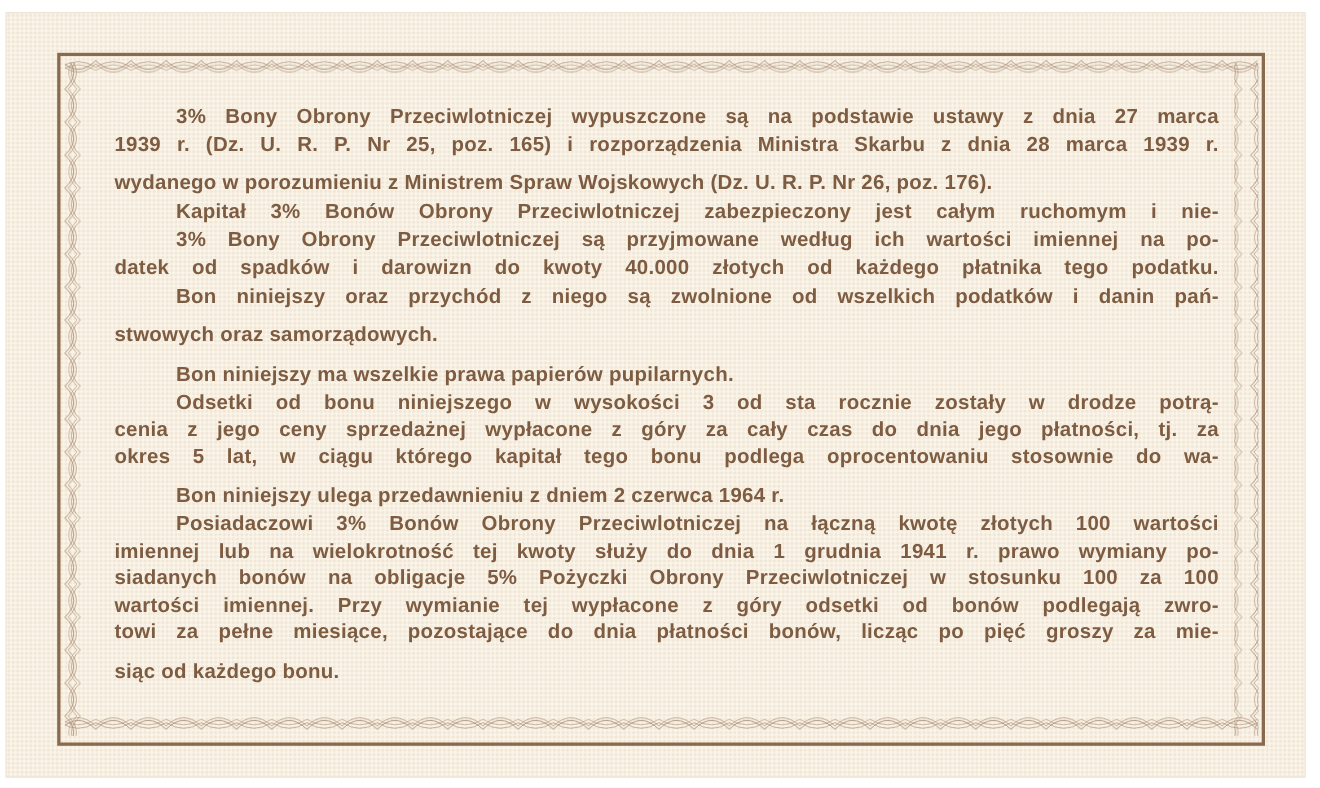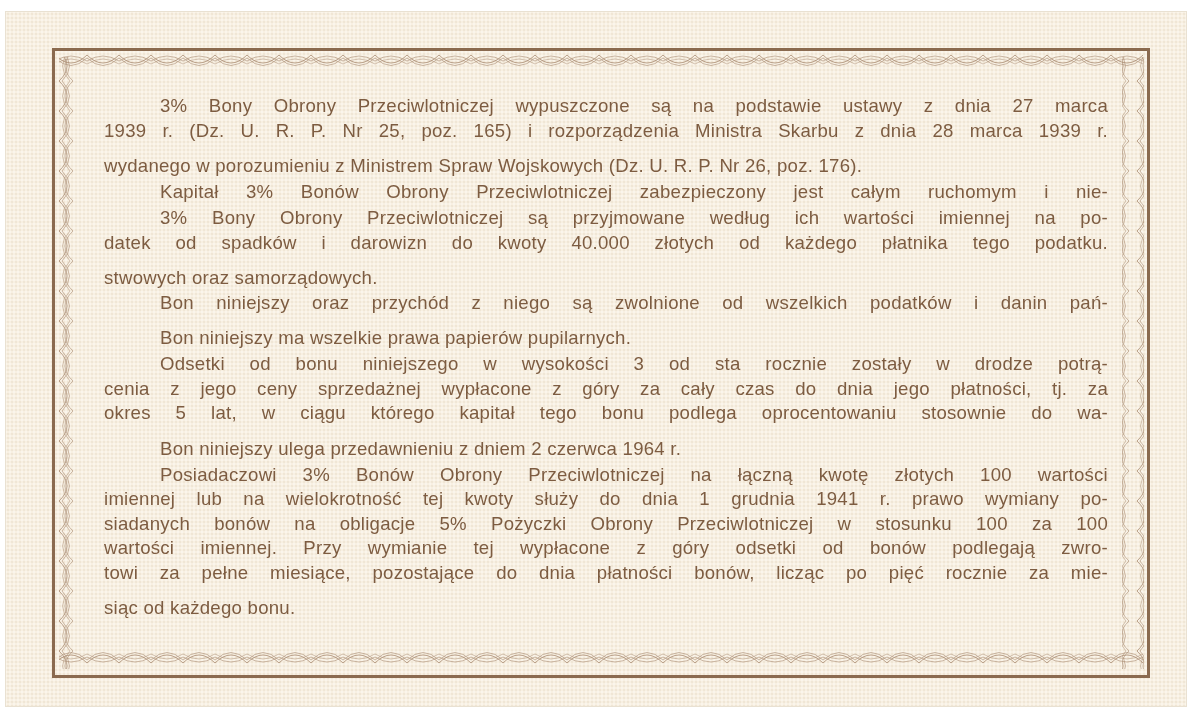--- a/index.html
+++ b/index.html
@@ -9,20 +9,21 @@
   }
   .paper {
     position:absolute; left:6px; top:12px; width:1180px; height:694px;
     background:#f8f0e2;
     background-image:
       radial-gradient(rgba(160,140,110,0.10) 1px, transparent 1.3px),
       radial-gradient(rgba(255,255,255,0.35) 1px, transparent 1.3px);
     background-size:4px 4px, 4px 4px;
     background-position:0 0, 2px 2px;
     box-shadow: 0 0 0 1px #e9e1d2;
+    font-weight: bold;
   }
   .frame {
     position:absolute; left:46px; top:36px; width:1098px; height:630px;
     border:3px solid #8a6a4f; box-sizing:border-box;
   }
   .guilloche {
     position:absolute; left:0; top:0; width:100%; height:100%; pointer-events:none;
   }
   .text-block {
     position:absolute; left:98px; top:82px; width:1004px;
@@ -73,36 +74,36 @@
       <span class="line last">wydanego w porozumieniu z Ministrem Spraw Wojskowych (Dz. U. R. P. Nr 26, poz. 176).</span>
     </p>
     <p class="para">
       <span class="line indent">Kapitał 3% Bonów Obrony Przeciwlotniczej zabezpieczony jest całym ruchomym i nie-</span>
     </p>
     <p class="para">
       <span class="line indent">3% Bony Obrony Przeciwlotniczej są przyjmowane według ich wartości imiennej na po-</span>
       <span class="line">datek od spadków i darowizn do kwoty 40.000 złotych od każdego płatnika tego podatku.</span>
     </p>
     <p class="para">
+      <span class="line indent">Bon niniejszy oraz przychód z niego są zwolnione od wszelkich podatków i danin pań-</span>
       <span class="line last">stwowych oraz samorządowych.</span>
-      <span class="line indent">Bon niniejszy oraz przychód z niego są zwolnione od wszelkich podatków i danin pań-</span>
     </p>
     <p class="para">
       <span class="line indent last">Bon niniejszy ma wszelkie prawa papierów pupilarnych.</span>
     </p>
     <p class="para">
       <span class="line indent">Odsetki od bonu niniejszego w wysokości 3 od sta rocznie zostały w drodze potrą-</span>
       <span class="line">cenia z jego ceny sprzedażnej wypłacone z góry za cały czas do dnia jego płatności, tj. za</span>
       <span class="line">okres 5 lat, w ciągu którego kapitał tego bonu podlega oprocentowaniu stosownie do wa-</span>
     </p>
     <p class="para">
       <span class="line indent last">Bon niniejszy ulega przedawnieniu z dniem 2 czerwca 1964 r.</span>
     </p>
     <p class="para">
       <span class="line indent">Posiadaczowi 3% Bonów Obrony Przeciwlotniczej na łączną kwotę złotych 100 wartości</span>
       <span class="line">imiennej lub na wielokrotność tej kwoty służy do dnia 1 grudnia 1941 r. prawo wymiany po-</span>
       <span class="line">siadanych bonów na obligacje 5% Pożyczki Obrony Przeciwlotniczej w stosunku 100 za 100</span>
       <span class="line">wartości imiennej.  Przy wymianie tej wypłacone z góry odsetki od bonów podlegają zwro-</span>
-      <span class="line">towi za pełne miesiące, pozostające do dnia płatności bonów, licząc po pięć rocznie za mie-</span>
+      <span class="line">towi za pełne miesiące, pozostające do dnia płatności bonów, licząc po pięć groszy za mie-</span>
       <span class="line last">siąc od każdego bonu.</span>
     </p>
   </div>
 </div>
 
 </body></html>

